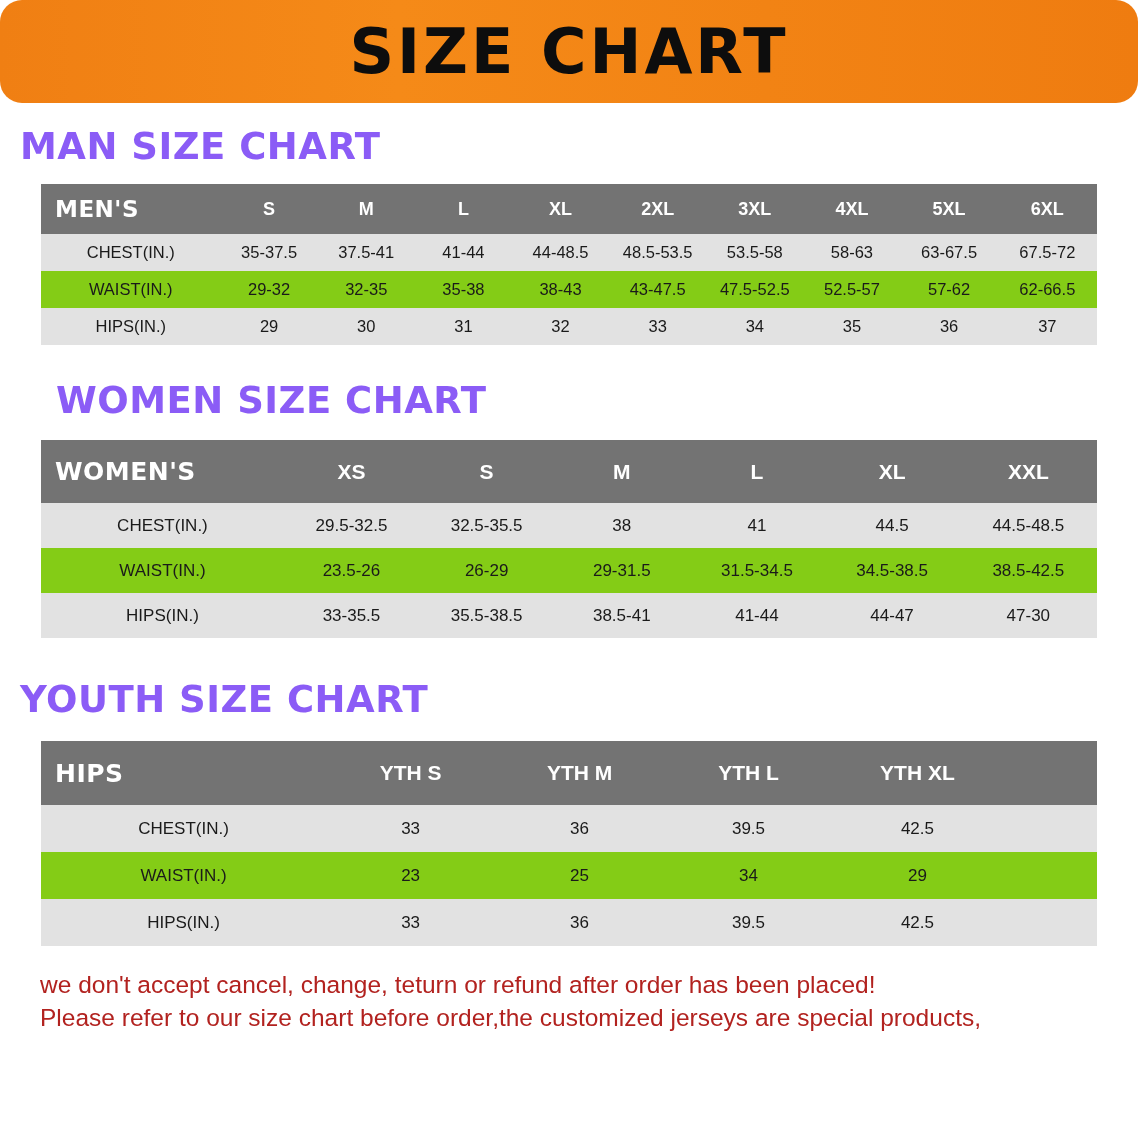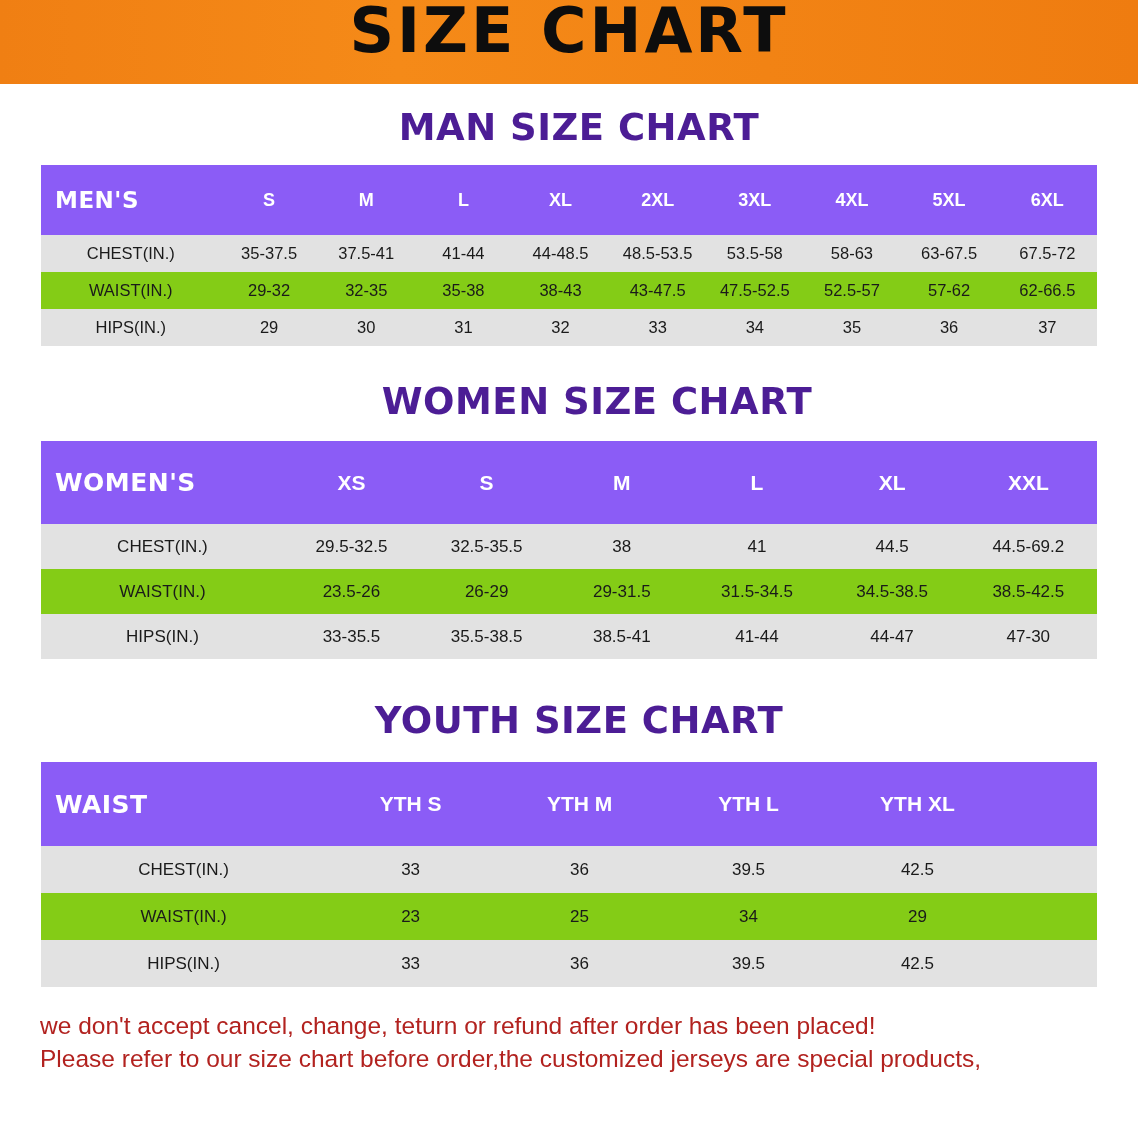--- a/index.html
+++ b/index.html
@@ -12,63 +12,63 @@
     height: 1132px;
     font-family: "Liberation Sans", sans-serif;
     color: #111111;
     overflow: hidden;
     position: relative;
   }
 
   
   .banner {
     width: 100%;
-    height: 84px;
+    height: 103px;
     background: linear-gradient(90deg, #f07f13 0%, #f58a18 35%, #ef7c10 100%);
     display: flex;
-    align-items: flex-start;
+    align-items: center;
     justify-content: center;
+    border-radius: 22px;
   }
   .banner-title {
     font-family: "DejaVu Sans", sans-serif;
     font-weight: 900;
     font-size: 62px;
     letter-spacing: 3px;
     color: #0d0d0d;
     line-height: 1;
   }
 
   
   .section-title {
-    text-align: center;
     font-family: "DejaVu Sans", sans-serif;
     font-weight: 900;
-    color: #4c1d95;
+    color: #8b5cf6;
     letter-spacing: 0.5px;
     margin-left: 20px;
   }
   .st-man   { font-size: 37px; margin-top: 22px; margin-bottom: 16px; }
   .st-women { font-size: 37px; margin-top: 34px; margin-bottom: 18px; padding-left: 36px; }
   .st-youth { font-size: 37px; margin-top: 40px; margin-bottom: 20px; }
 
   
   .tbl-wrap {
     margin: 0 41px;
   }
   table {
     width: 100%;
     border-collapse: collapse;
     table-layout: fixed;
   }
   thead th {
-    background: #8b5cf6;
+    background: #737373;
     color: #ffffff;
     font-weight: 700;
     text-align: center;
-    padding: 14px;
+    padding: 4px;
   }
   .hdr-label {
     text-align: left;
     padding-left: 14px;
     font-family: "DejaVu Sans", sans-serif;
     font-weight: 900;
     letter-spacing: 0.5px;
   }
   tbody td {
     text-align: center;
@@ -209,21 +209,21 @@
       </tr>
     </thead>
     <tbody>
       <tr class="row-a">
         <td class="row-label">CHEST(IN.)</td>
         <td>29.5-32.5</td>
         <td>32.5-35.5</td>
         <td>38</td>
         <td>41</td>
         <td>44.5</td>
-        <td>44.5-69.2</td>
+        <td>44.5-48.5</td>
       </tr>
       <tr class="row-b">
         <td class="row-label">WAIST(IN.)</td>
         <td>23.5-26</td>
         <td>26-29</td>
         <td>29-31.5</td>
         <td>31.5-34.5</td>
         <td>34.5-38.5</td>
         <td>38.5-42.5</td>
       </tr>
@@ -246,21 +246,21 @@
     <colgroup>
       <col style="width:27%">
         <col style="width:16%">
         <col style="width:16%">
         <col style="width:16%">
         <col style="width:16%">
         <col style="width:9%">
     </colgroup>
     <thead>
       <tr>
-        <th class="hdr-label">WAIST</th>
+        <th class="hdr-label">HIPS</th>
         <th>YTH S</th>
         <th>YTH M</th>
         <th>YTH L</th>
         <th>YTH XL</th>
         <th></th>
       </tr>
     </thead>
     <tbody>
       <tr class="row-a">
         <td class="row-label">CHEST(IN.)</td>

